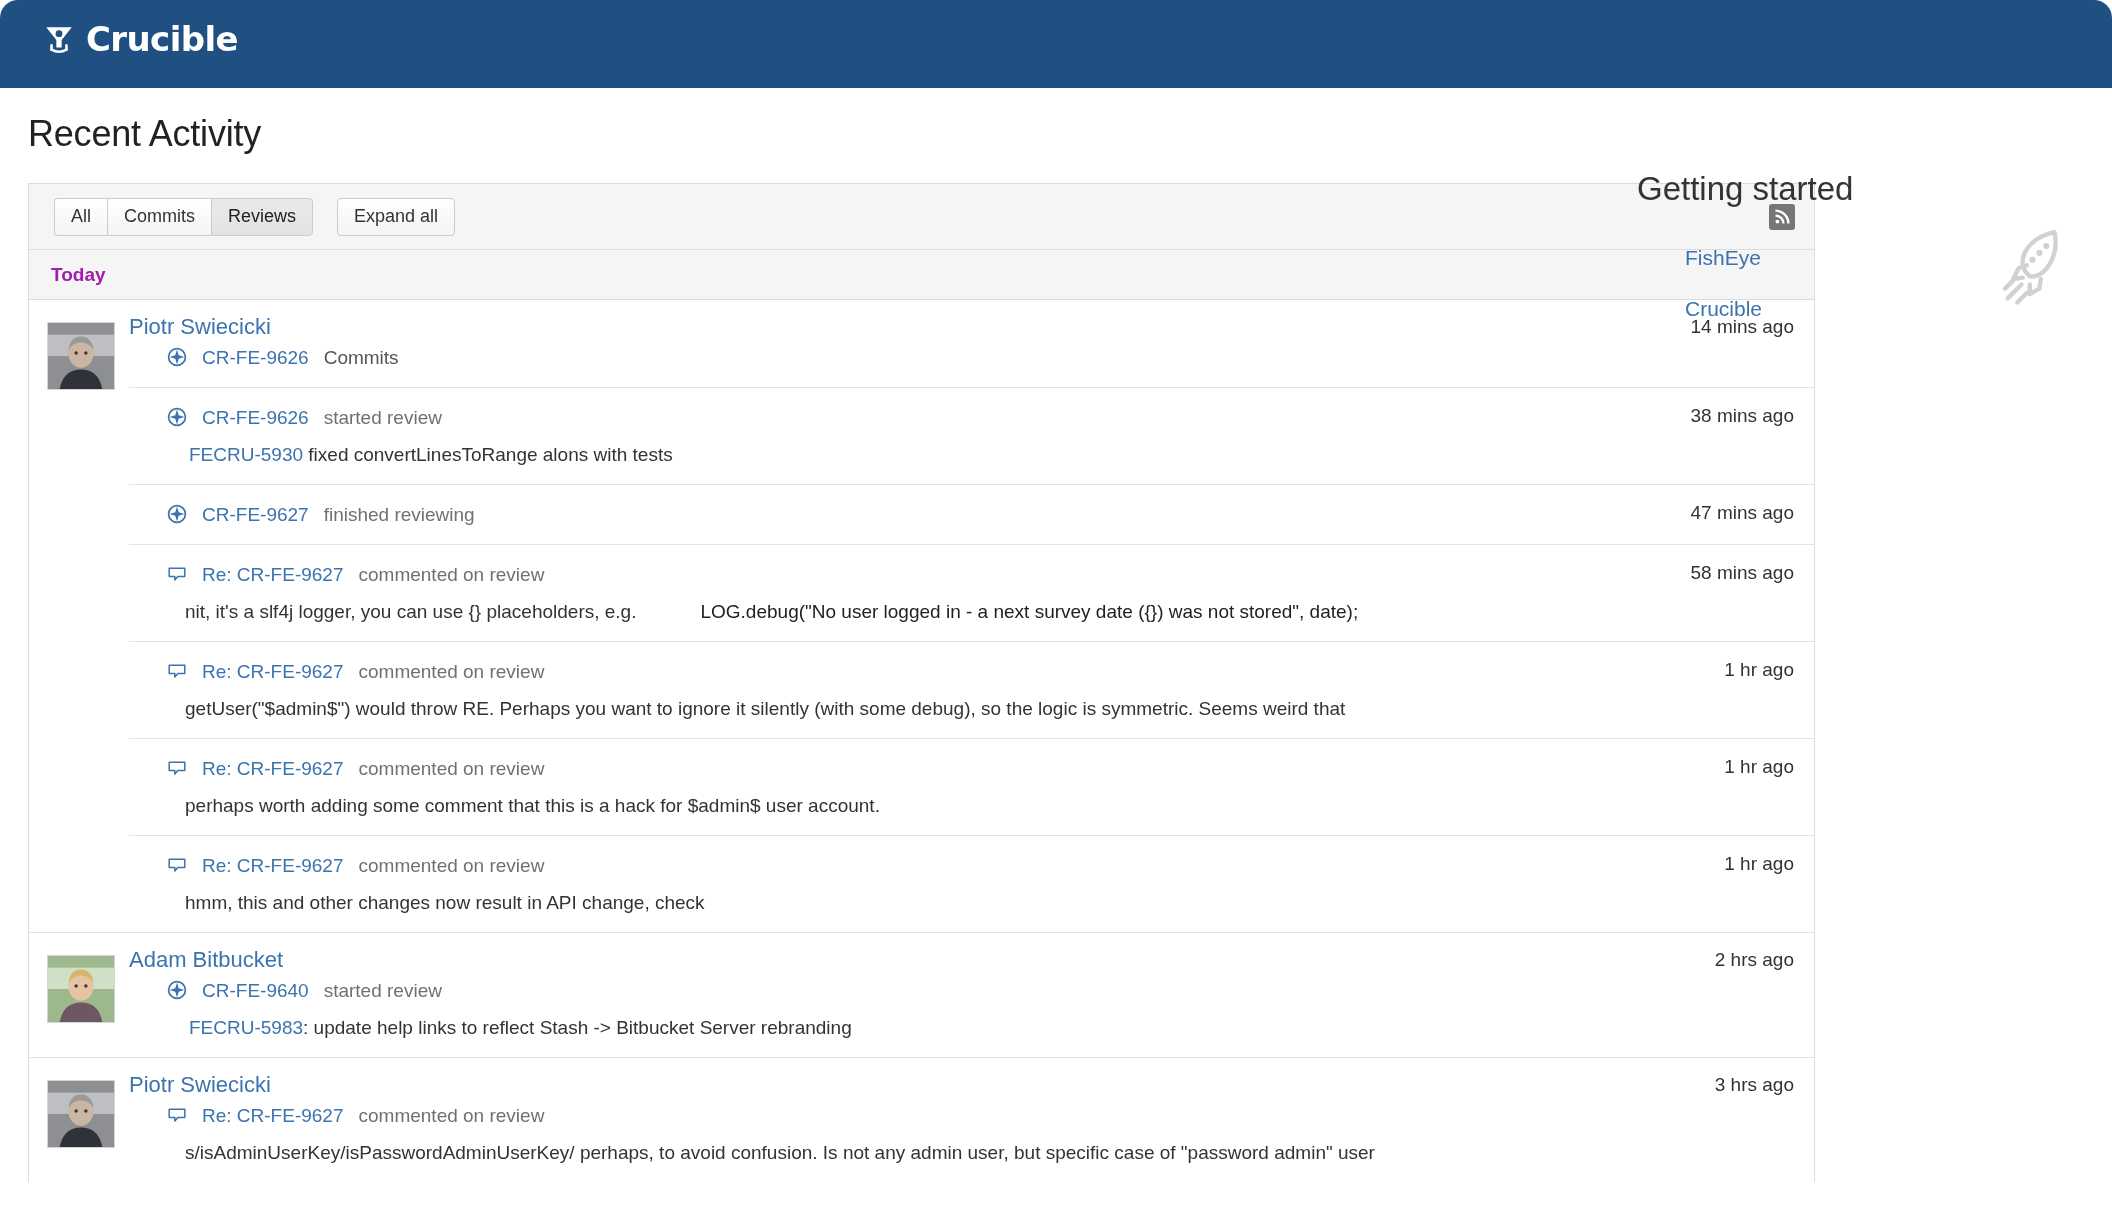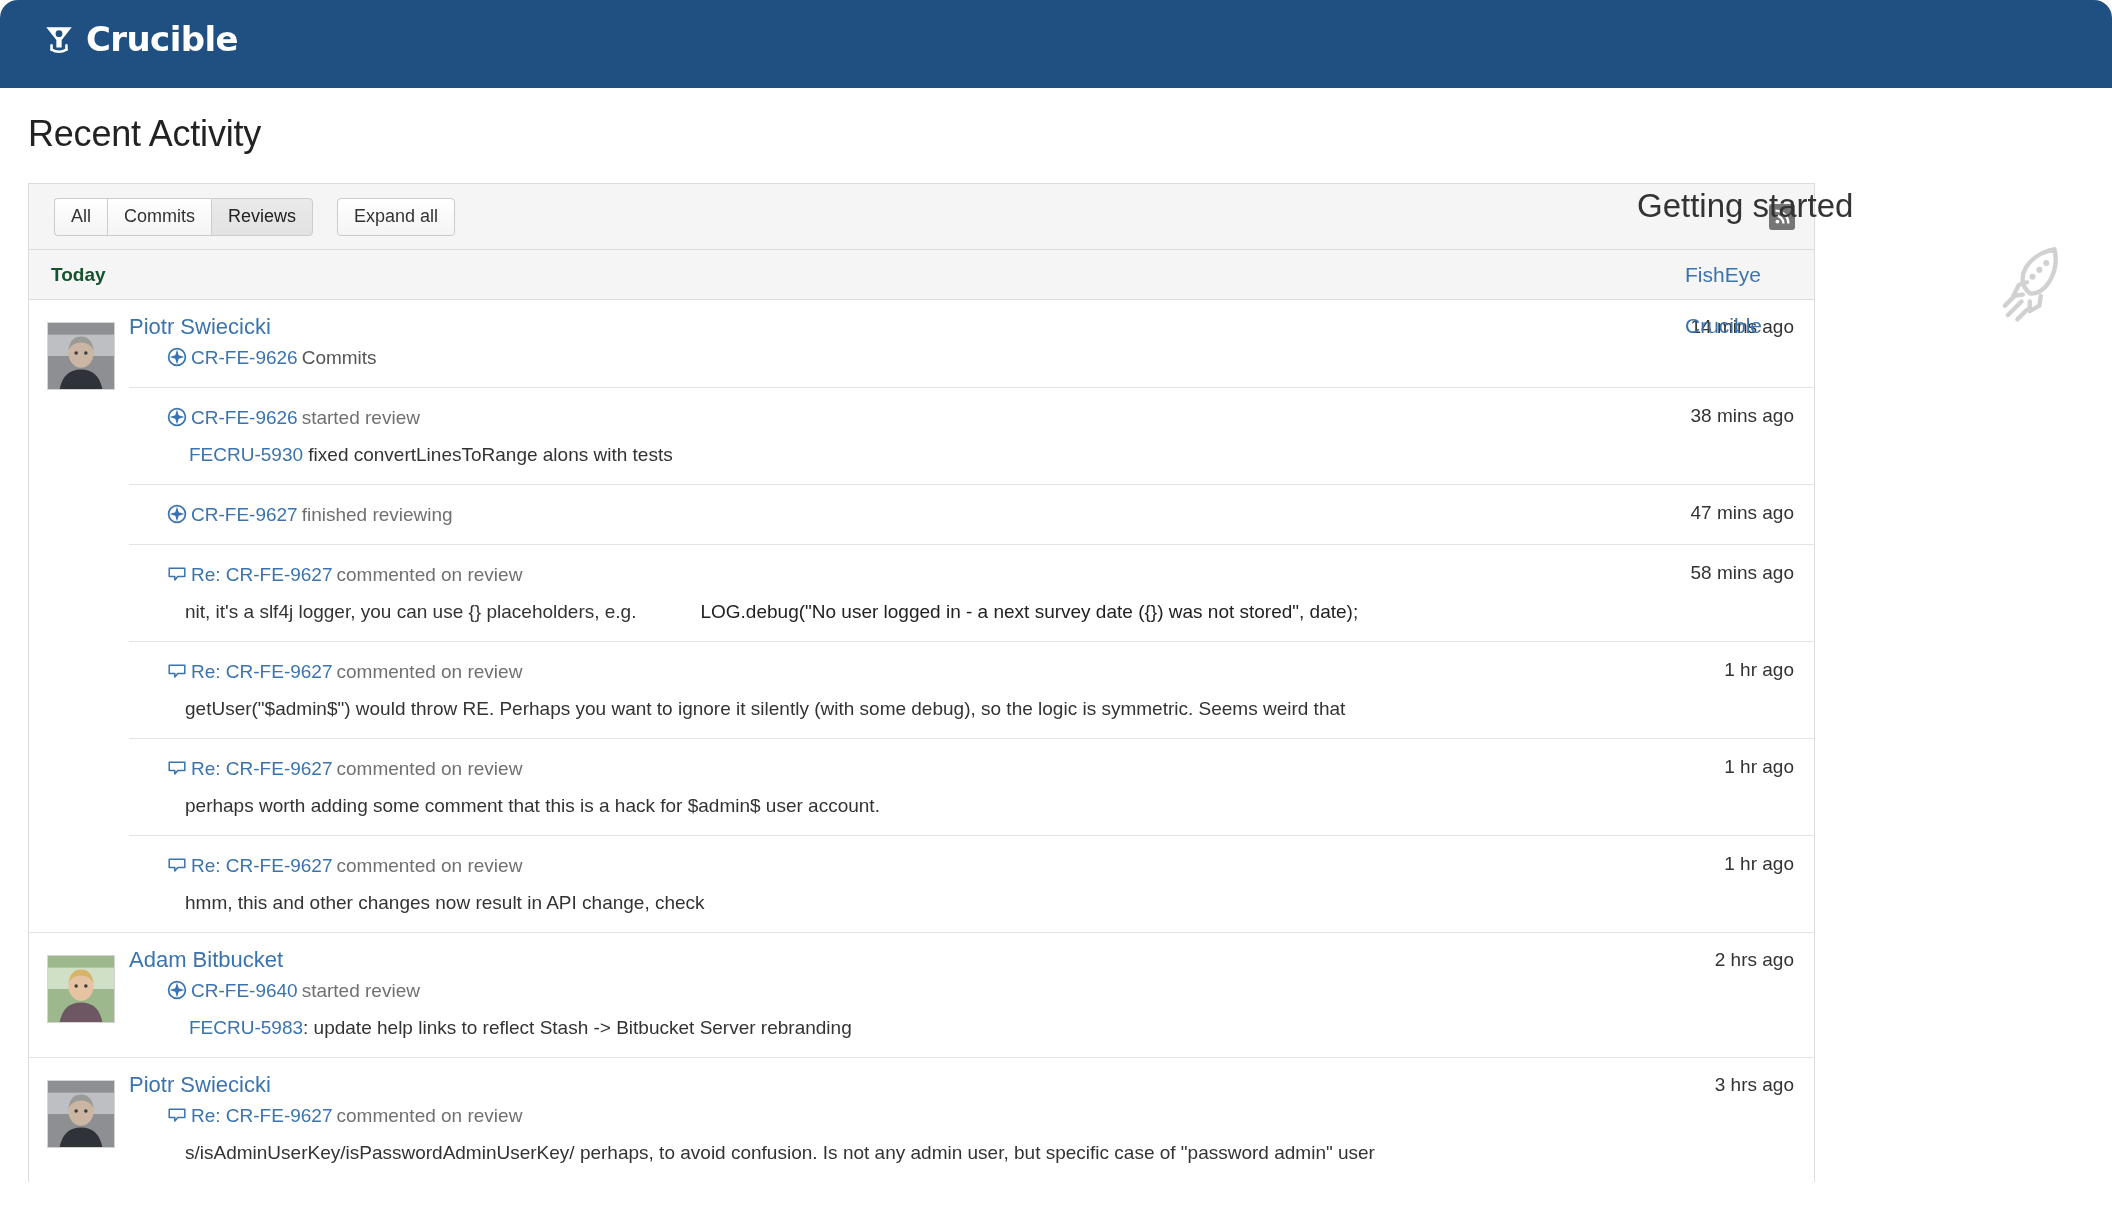--- a/index.html
+++ b/index.html
@@ -102,21 +102,21 @@
   }
 
   .day-header {
     height: 50px;
     background: #f5f5f5;
     border-bottom: 1px solid #dcdcdc;
     display: flex; align-items: center;
     padding-left: 22px;
     font-size: 19px;
     font-weight: bold;
-    color: #14532d;
+    color: #a21caf;
   }
 
   
   .group {
     display: flex;
     border-bottom: 1px solid #e4e4e4;
   }
   .group:last-child { border-bottom: none; }
   .avatar-col {
     width: 100px;
@@ -143,21 +143,21 @@
     display: block;
     font-size: 22px;
     color: #3b73af;
     margin-bottom: 4px;
     cursor: pointer;
   }
 
   .line1 {
     display: flex;
     align-items: baseline;
-    gap: 4px;
+    gap: 15px;
     padding-left: 38px;
     font-size: 19px;
     line-height: 26px;
   }
   .entity-link { color: #3b73af; cursor: pointer; white-space: nowrap; }
   .action-text { color: #707070; }
   .status-text { color: #555555; }
 
   .line2 {
     padding-left: 60px;
@@ -182,21 +182,21 @@
   .icon-inline {
     width: 20px; height: 20px;
     flex: 0 0 20px;
     position: relative;
     top: 3px;
   }
 
   
   .sidebar {
     position: absolute;
-    left: 1637px; top: 187px;
+    left: 1637px; top: 170px;
     width: 440px;
   }
   .sidebar h2 {
     margin: 0 0 34px 0;
     font-size: 33px;
     font-weight: normal;
     color: #333333;
   }
   .sidebar-body {
     position: relative;

